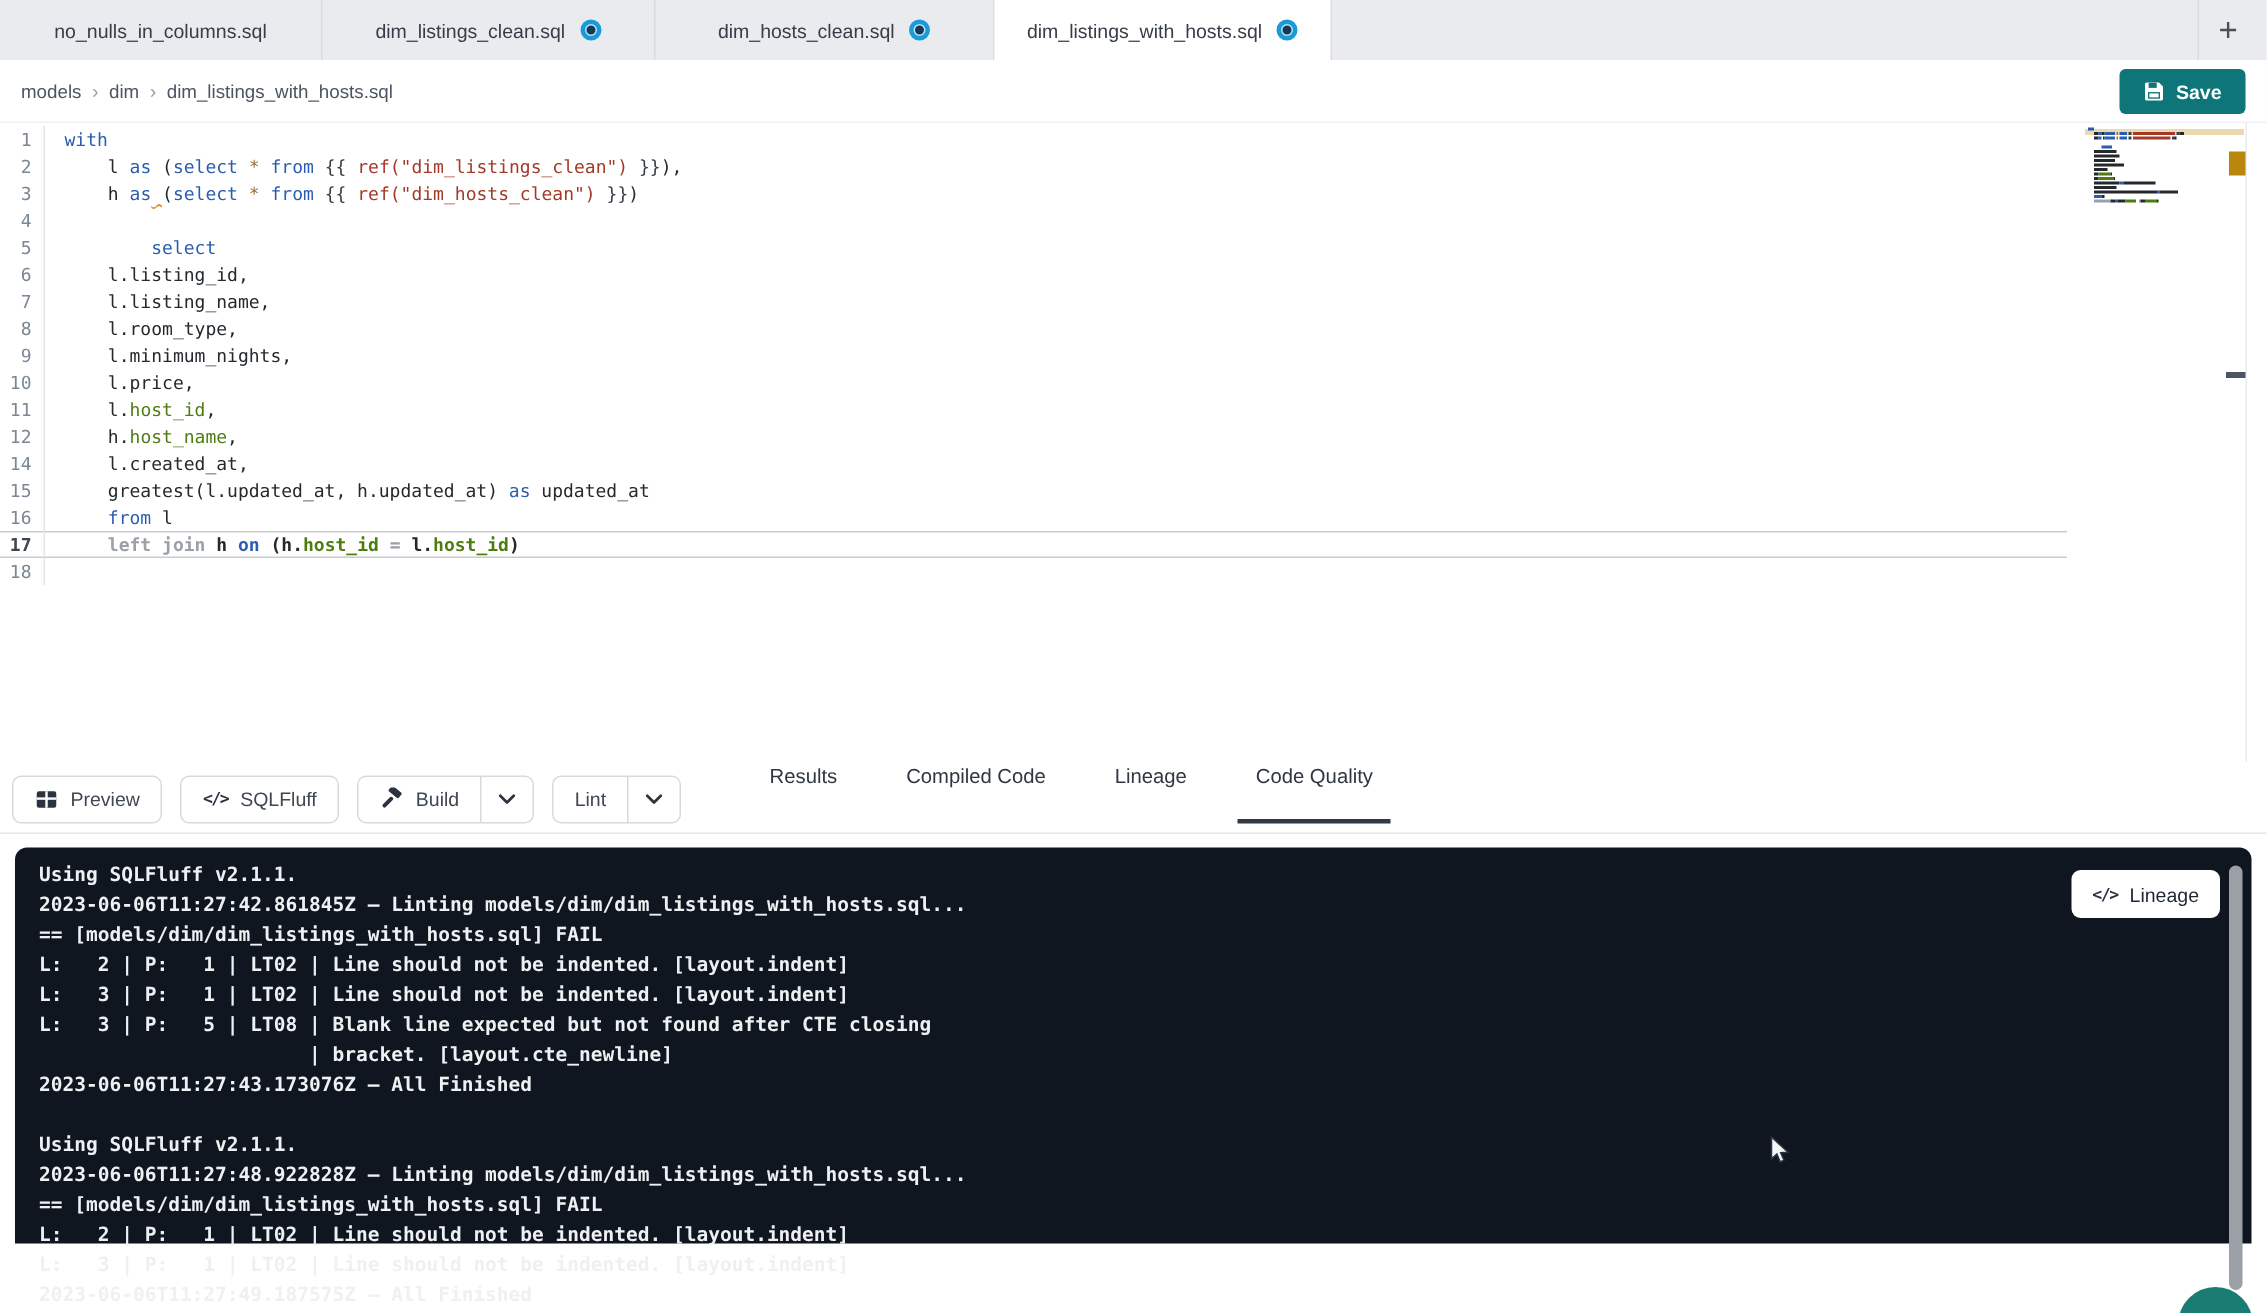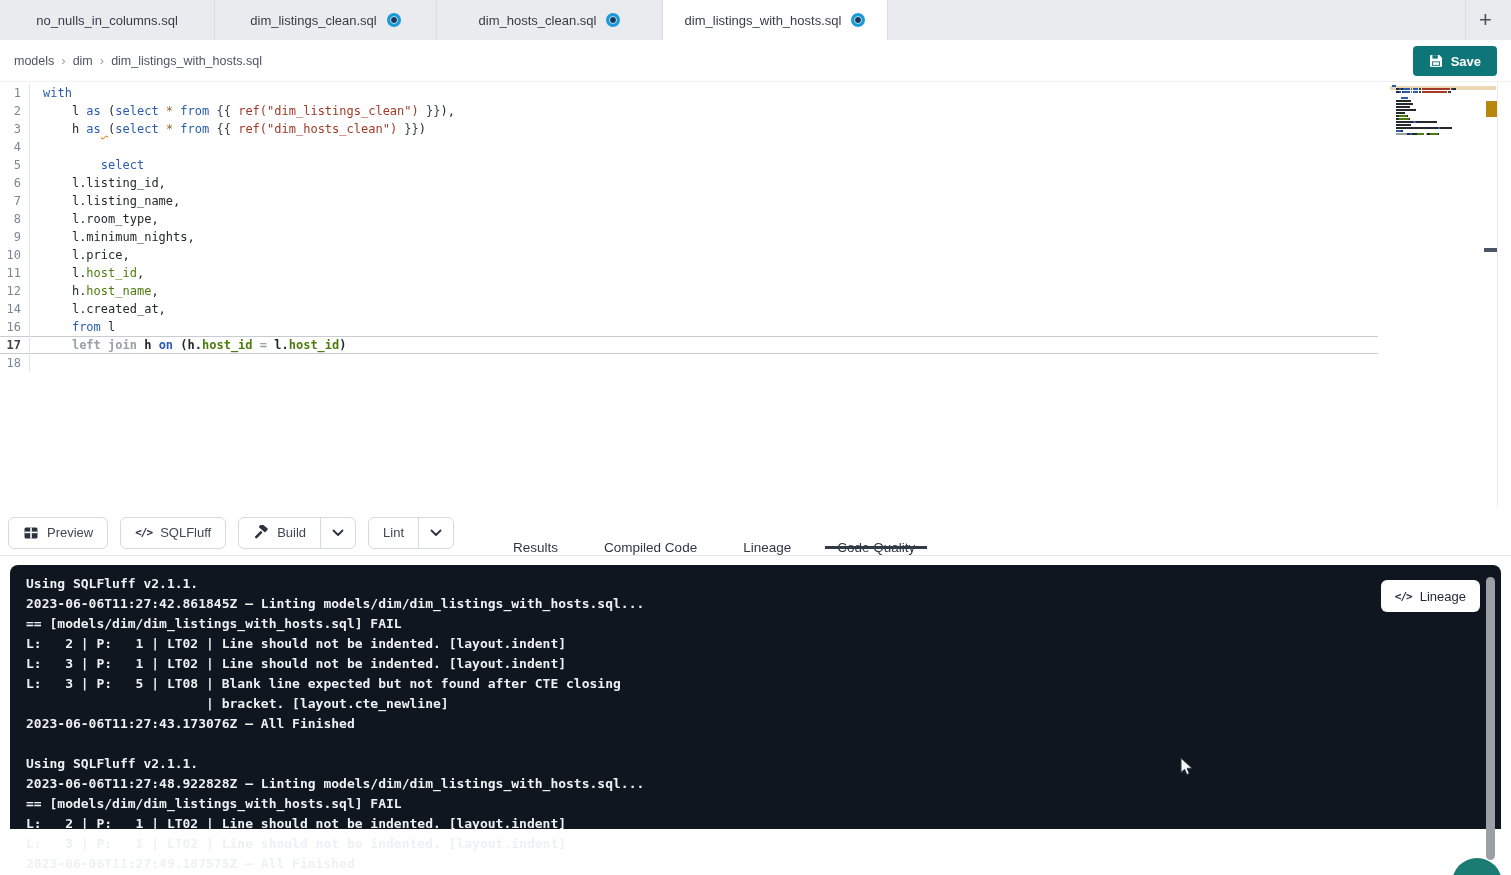--- a/index.html
+++ b/index.html
@@ -69,21 +69,21 @@
     background:#fff; border-bottom:1px solid #e4e6e9; display:flex; align-items:center;
     padding-left:8px; }
   .btn { height:32px; background:#fff; border:1px solid #d7dadd; border-radius:6px;
     display:flex; align-items:center; font-size:13px; color:#3f4752; cursor:pointer;
     font-family:"Liberation Sans", sans-serif; }
   .btn .seg { display:flex; align-items:center; gap:8px; padding:0 14px; height:100%; }
   .btn .chev-seg { border-left:1px solid #d7dadd; padding:0 11px; height:100%;
     display:flex; align-items:center; }
   .btn + .btn { margin-left:12px; }
   .ptabs { display:flex; margin-left:44px; height:100%; align-items:center; }
-  .ptab { position:relative; height:100%; display:flex; align-items:flex-end;
+  .ptab { position:relative; height:100%; display:flex; align-items:flex-start;
     padding:0 15px; font-size:13.5px; color:#2f3742; cursor:pointer; }
   .ptab.active::after { content:""; position:absolute; left:3px; right:3px;
     bottom:6px; height:3px; background:#323a45; }
 
   
   .terminal { position:absolute; left:10px; top:565px; width:1491px; height:264px;
     background:#101620; border-radius:8px 8px 0 0; }
   .terminal pre { position:absolute; left:16px; top:9px;
     font-family:"DejaVu Sans Mono", monospace; font-size:13px; font-weight:700;
     line-height:20px; color:#eef1f3; white-space:pre; }
@@ -149,20 +149,21 @@
       <div class="cl"><span class="ln">4</span><span class="code"></span></div>
       <div class="cl"><span class="ln">5</span><span class="code"><span class="tk-d">        </span><span class="tk-k">select</span></span></div>
       <div class="cl"><span class="ln">6</span><span class="code"><span class="tk-d">    </span><span class="tk-d">l.listing_id,</span></span></div>
       <div class="cl"><span class="ln">7</span><span class="code"><span class="tk-d">    </span><span class="tk-d">l.listing_name,</span></span></div>
       <div class="cl"><span class="ln">8</span><span class="code"><span class="tk-d">    </span><span class="tk-d">l.room_type,</span></span></div>
       <div class="cl"><span class="ln">9</span><span class="code"><span class="tk-d">    </span><span class="tk-d">l.minimum_nights,</span></span></div>
       <div class="cl"><span class="ln">10</span><span class="code"><span class="tk-d">    </span><span class="tk-d">l.price,</span></span></div>
       <div class="cl"><span class="ln">11</span><span class="code"><span class="tk-d">    </span><span class="tk-d">l.</span><span class="tk-p">host_id</span><span class="tk-d">,</span></span></div>
       <div class="cl"><span class="ln">12</span><span class="code"><span class="tk-d">    </span><span class="tk-d">h.</span><span class="tk-p">host_name</span><span class="tk-d">,</span></span></div>
       <div class="cl"><span class="ln">14</span><span class="code"><span class="tk-d">    </span><span class="tk-d">l.created_at,</span></span></div>
+      <div class="cl"><span class="ln">15</span><span class="code"><span class="tk-d">    </span><span class="tk-d">greatest(l.updated_at, h.updated_at) </span><span class="tk-k">as</span><span class="tk-d"> updated_at</span></span></div>
       <div class="cl"><span class="ln">16</span><span class="code"><span class="tk-d">    </span><span class="tk-k">from</span><span class="tk-d"> l</span></span></div>
       <div class="cl active"><span class="ln">17</span><span class="code"><span class="tk-d">    </span><span class="tk-g">left join</span><span class="tk-d"> h </span><span class="tk-k">on</span><span class="tk-d"> (h.</span><span class="tk-p">host_id</span><span class="tk-d"> </span><span class="tk-g">=</span><span class="tk-d"> l.</span><span class="tk-p">host_id</span><span class="tk-d">)</span></span></div>
       <div class="cl"><span class="ln">18</span><span class="code"></span></div>
     </div>
 </div>
 <div class="mm-band"></div>
 <div class="minimap">
     <div class="mm-row"><span class="mm-seg tk-k" style="width: 4.48px;"></span></div>
     <div class="mm-row"><span class="mm-seg tk-d" style="width: 4.48px; background: transparent;"></span><span class="mm-seg tk-d" style="width: 2.24px;"></span><span class="mm-seg tk-k" style="width: 2.24px;"></span><span class="mm-seg tk-d" style="width: 2.24px;"></span><span class="mm-seg tk-k" style="width: 6.72px;"></span><span class="mm-seg tk-d" style="width: 1.12px; background: transparent;"></span><span class="mm-seg tk-o" style="width: 1.12px;"></span><span class="mm-seg tk-d" style="width: 1.12px; background: transparent;"></span><span class="mm-seg tk-k" style="width: 4.48px;"></span><span class="mm-seg tk-d" style="width: 1.12px; background: transparent;"></span><span class="mm-seg tk-b" style="width: 2.24px;"></span><span class="mm-seg tk-d" style="width: 1.12px; background: transparent;"></span><span class="mm-seg tk-s" style="width: 28px;"></span><span class="mm-seg tk-d" style="width: 1.12px; background: transparent;"></span><span class="mm-seg tk-b" style="width: 2.24px;"></span><span class="mm-seg tk-d" style="width: 2.24px;"></span></div>
     <div class="mm-row"><span class="mm-seg tk-d" style="width: 4.48px; background: transparent;"></span><span class="mm-seg tk-d" style="width: 2.24px;"></span><span class="mm-seg tk-k" style="width: 2.24px;"></span><span class="mm-seg tk-d" style="width: 1.12px; background: transparent;"></span><span class="mm-seg tk-d" style="width: 1.12px;"></span><span class="mm-seg tk-k" style="width: 6.72px;"></span><span class="mm-seg tk-d" style="width: 1.12px; background: transparent;"></span><span class="mm-seg tk-o" style="width: 1.12px;"></span><span class="mm-seg tk-d" style="width: 1.12px; background: transparent;"></span><span class="mm-seg tk-k" style="width: 4.48px;"></span><span class="mm-seg tk-d" style="width: 1.12px; background: transparent;"></span><span class="mm-seg tk-b" style="width: 2.24px;"></span><span class="mm-seg tk-d" style="width: 1.12px; background: transparent;"></span><span class="mm-seg tk-s" style="width: 24.64px;"></span><span class="mm-seg tk-d" style="width: 1.12px; background: transparent;"></span><span class="mm-seg tk-b" style="width: 2.24px;"></span><span class="mm-seg tk-d" style="width: 1.12px;"></span></div>

